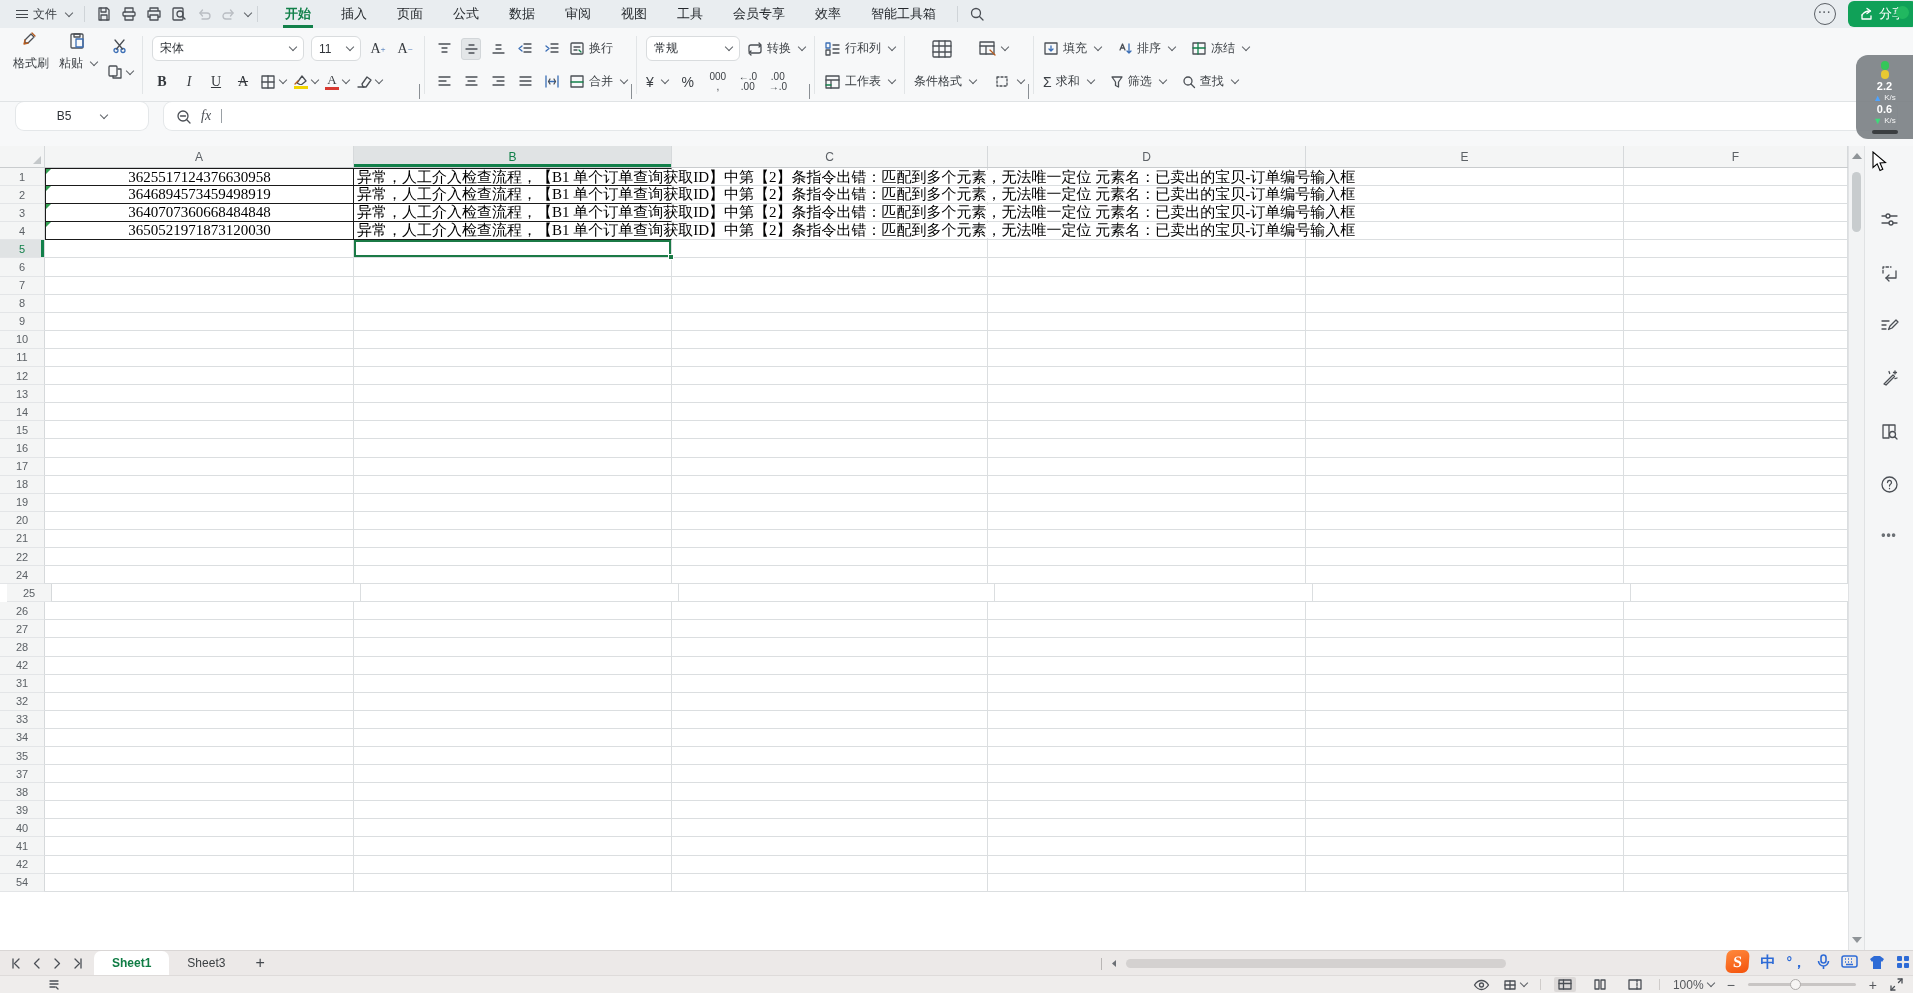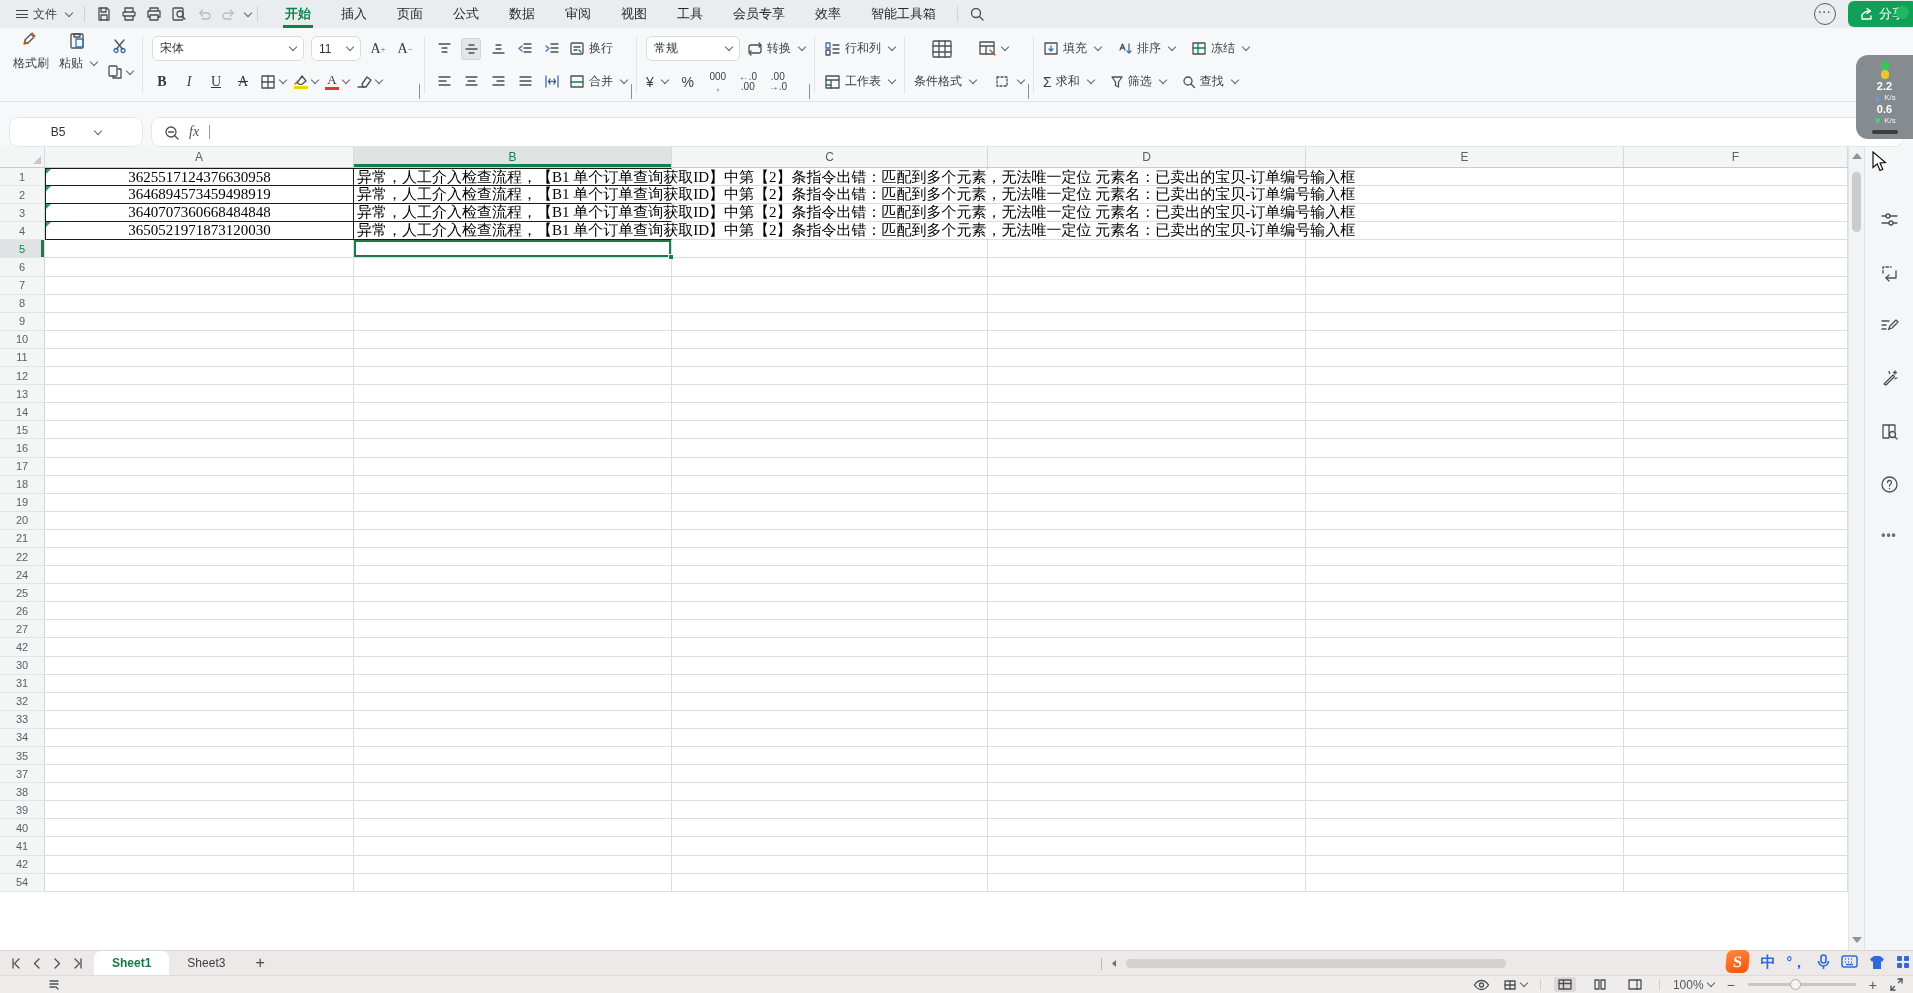--- a/index.html
+++ b/index.html
@@ -36,21 +36,21 @@
 .tbtn{display:flex;align-items:center;justify-content:center;min-width:20px;height:22px;border-radius:3px}
 .tbtn.activebg{background:#e3e6e8;border:1px solid #d2d6d9}
 .fontfx{font-size:14px;color:#34383d;font-family:"Liberation Serif","DejaVu Serif",serif}
 .colorbar{display:flex;flex-direction:column;align-items:center;line-height:1}
 .colorbar b{font-size:13px;font-weight:normal;font-family:"Liberation Serif","DejaVu Serif",serif}
 .bar{width:14px;height:3.5px;margin-top:1px}
 .launcher{position:absolute;right:2px;bottom:1px}
 .launcher .chev{border-color:#8a8f94}
 .numtiny{font-size:10px;color:#3c4045;line-height:1;text-align:center}
 
-.fbar{height:44px;background:#f7f8f9;display:flex;align-items:flex-end;padding:0 10px;gap:10px;position:relative;z-index:8}
+.fbar{height:44px;background:#f7f8f9;display:flex;align-items:flex-start;padding:0 16px;gap:16px;position:relative;z-index:8}
 .namebox{width:132px;height:28px;background:#fff;border-radius:8px;display:flex;align-items:center;justify-content:center;gap:26px;font-size:12px;color:#2f3338;box-shadow:0 0 0 1px #e4e7e9}
 .finput{flex:1;height:28px;background:#fff;border-radius:8px;display:flex;align-items:center;gap:10px;padding:0 12px;box-shadow:0 0 0 1px #e4e7e9}
 .fx{font-family:"Liberation Serif","DejaVu Serif",serif;font-style:italic;font-size:14px;color:#4b4f55}
 .caretline{width:1px;height:14px;background:#9aa0a5}
 
 .mainrow{display:flex;height:804px}
 .gridzone{width:1848px;background:#fff;overflow:hidden}
 .colhdrs{height:22px;display:flex;background:#f4f5f5;border-bottom:1px solid #c9ccce}
 .chcell{border-right:1px solid #d6d9db;display:flex;align-items:center;justify-content:center;font-size:12px;color:#5c6166;flex:none}
 .chcorner{width:45px;position:relative}
@@ -752,21 +752,21 @@
         </div>
         <div class="grow" style="height: 18.1px;">
           <div class="rowhdr">24</div>
           <div class="gcell" style="width: 309px;"></div>
           <div class="gcell" style="width: 318px;"></div>
           <div class="gcell" style="width: 316px;"></div>
           <div class="gcell" style="width: 318px;"></div>
           <div class="gcell" style="width: 318px;"></div>
           <div class="gcell" style="width: 224px;"></div>
         </div>
-        <div class="grow" style="height: 18.1px;">
+        <div class="grow" style="height: 18.1px; padding-left: 7px;">
           <div class="rowhdr">25</div>
           <div class="gcell" style="width: 309px;"></div>
           <div class="gcell" style="width: 318px;"></div>
           <div class="gcell" style="width: 316px;"></div>
           <div class="gcell" style="width: 318px;"></div>
           <div class="gcell" style="width: 318px;"></div>
           <div class="gcell" style="width: 224px;"></div>
         </div>
         <div class="grow" style="height: 18.1px;">
           <div class="rowhdr">26</div>
@@ -780,30 +780,30 @@
         <div class="grow" style="height: 18.1px;">
           <div class="rowhdr">27</div>
           <div class="gcell" style="width: 309px;"></div>
           <div class="gcell" style="width: 318px;"></div>
           <div class="gcell" style="width: 316px;"></div>
           <div class="gcell" style="width: 318px;"></div>
           <div class="gcell" style="width: 318px;"></div>
           <div class="gcell" style="width: 224px;"></div>
         </div>
         <div class="grow" style="height: 18.1px;">
+          <div class="rowhdr">28</div>
+          <div class="gcell" style="width: 309px;"></div>
+          <div class="gcell" style="width: 318px;"></div>
+          <div class="gcell" style="width: 316px;"></div>
+          <div class="gcell" style="width: 318px;"></div>
+          <div class="gcell" style="width: 318px;"></div>
+          <div class="gcell" style="width: 224px;"></div>
+        </div>
+        <div class="grow" style="height: 18.1px;">
           <div class="rowhdr">42</div>
-          <div class="gcell" style="width: 309px;"></div>
-          <div class="gcell" style="width: 318px;"></div>
-          <div class="gcell" style="width: 316px;"></div>
-          <div class="gcell" style="width: 318px;"></div>
-          <div class="gcell" style="width: 318px;"></div>
-          <div class="gcell" style="width: 224px;"></div>
-        </div>
-        <div class="grow" style="height: 18.1px;">
-          <div class="rowhdr">30</div>
           <div class="gcell" style="width: 309px;"></div>
           <div class="gcell" style="width: 318px;"></div>
           <div class="gcell" style="width: 316px;"></div>
           <div class="gcell" style="width: 318px;"></div>
           <div class="gcell" style="width: 318px;"></div>
           <div class="gcell" style="width: 224px;"></div>
         </div>
         <div class="grow" style="height: 18.1px;">
           <div class="rowhdr">31</div>
           <div class="gcell" style="width: 309px;"></div>

